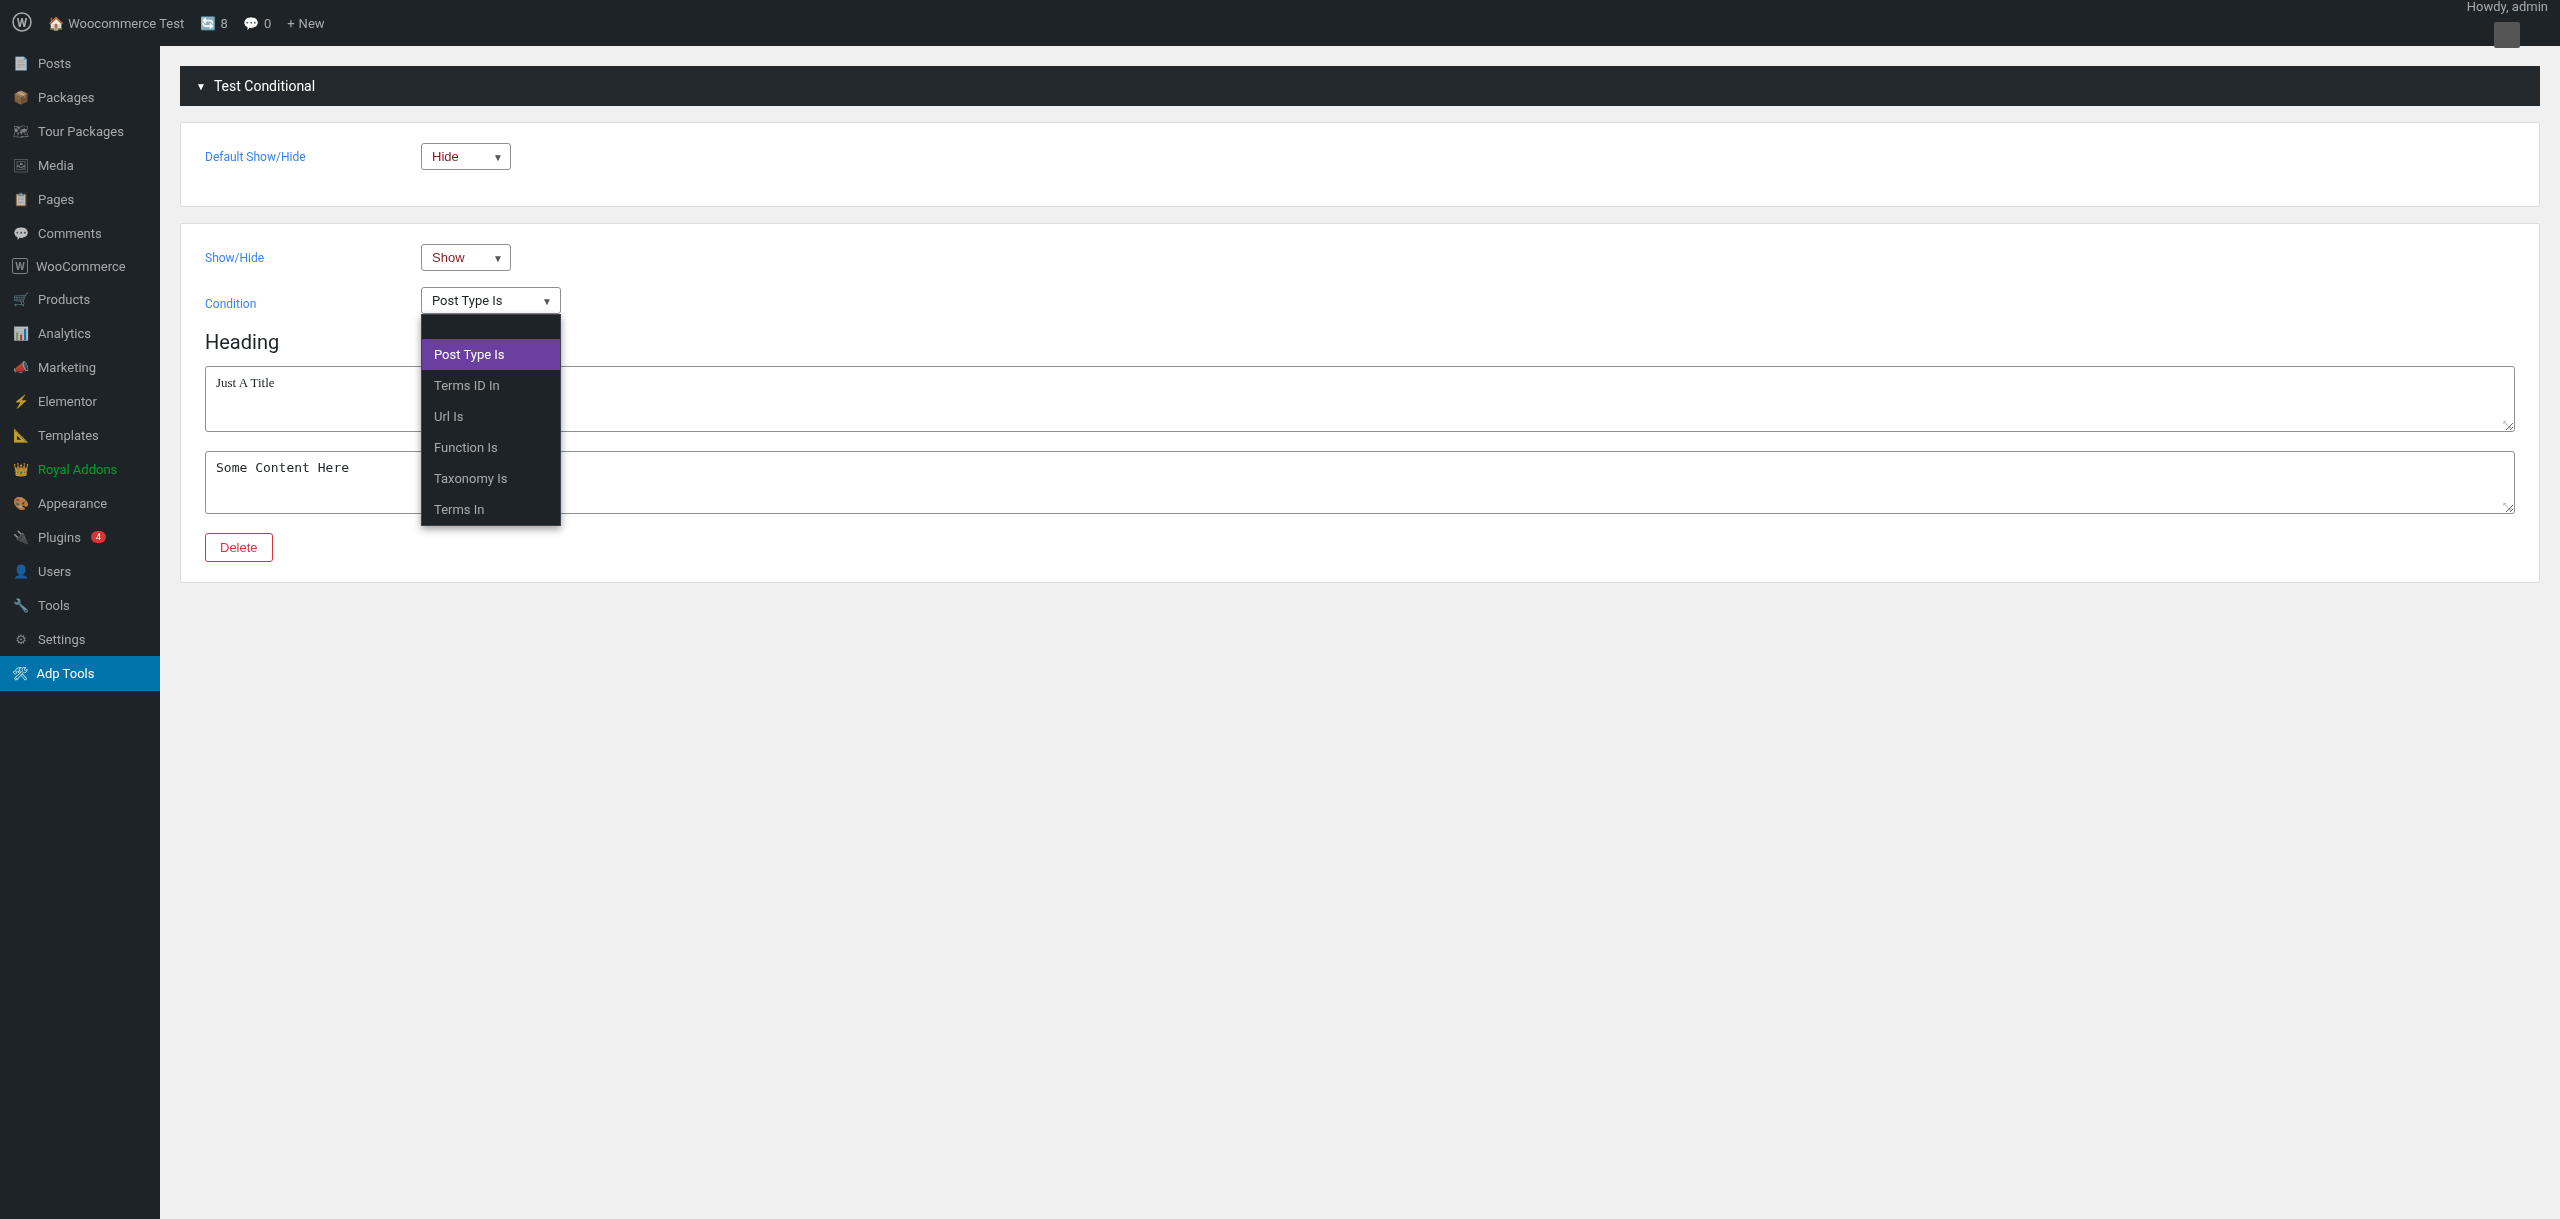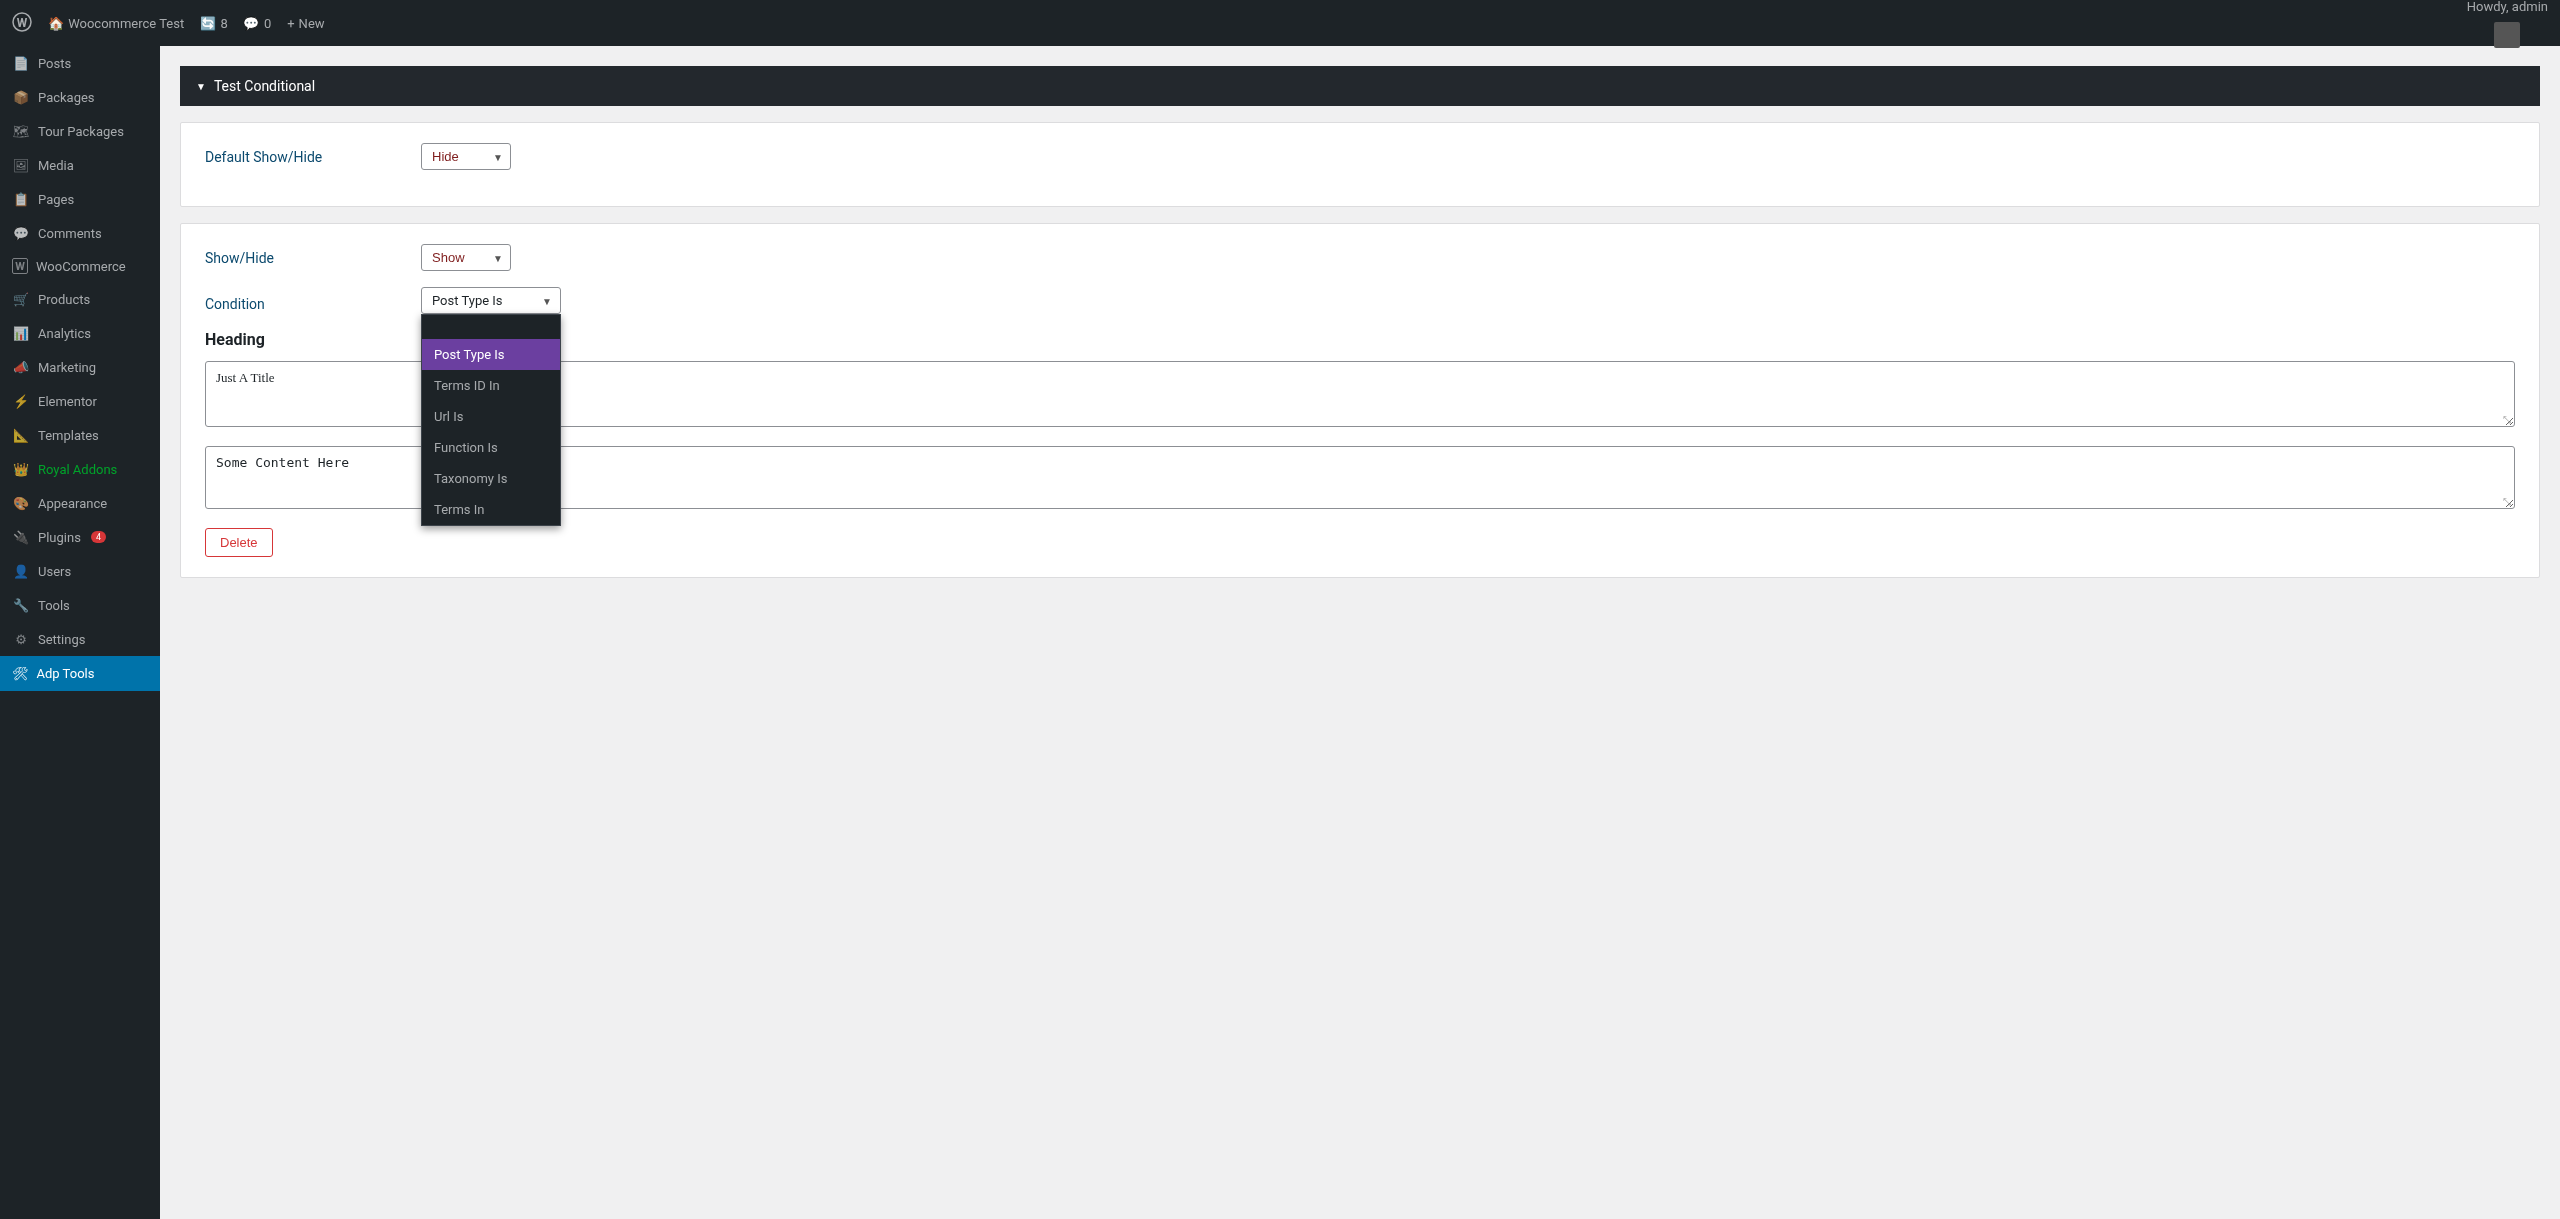--- a/index.html
+++ b/index.html
@@ -93,22 +93,22 @@
     }
 
     .field-row {
       display: flex;
       align-items: center;
       gap: 16px;
       margin-bottom: 16px;
     }
     .field-label {
       width: 200px;
-      font-size: 14px;
-      color: #0c4a6e;
+      font-size: 12px;
+      color: #3b82f6;
       flex-shrink: 0;
     }
 
     
     .btn-add-condition {
       background: #fff;
       border: 1px solid #0073aa;
       color: #0073aa;
       padding: 6px 14px;
       font-size: 13px;
@@ -189,22 +189,22 @@
     .textarea-wrapper { position: relative; }
     .textarea-resize-icon {
       position: absolute;
       bottom: 4px;
       right: 4px;
       color: #999;
       font-size: 10px;
     }
 
     .section-label {
-      font-size: 16px;
-      font-weight: 700;
+      font-size: 20px;
+      font-weight: 400;
       color: #1d2327;
       margin-bottom: 12px;
     }
     .section-divider { margin: 16px 0; }
   </style>
 </head>
 <body>
 
 <div class="admin-bar">
   <div class="wp-logo">

